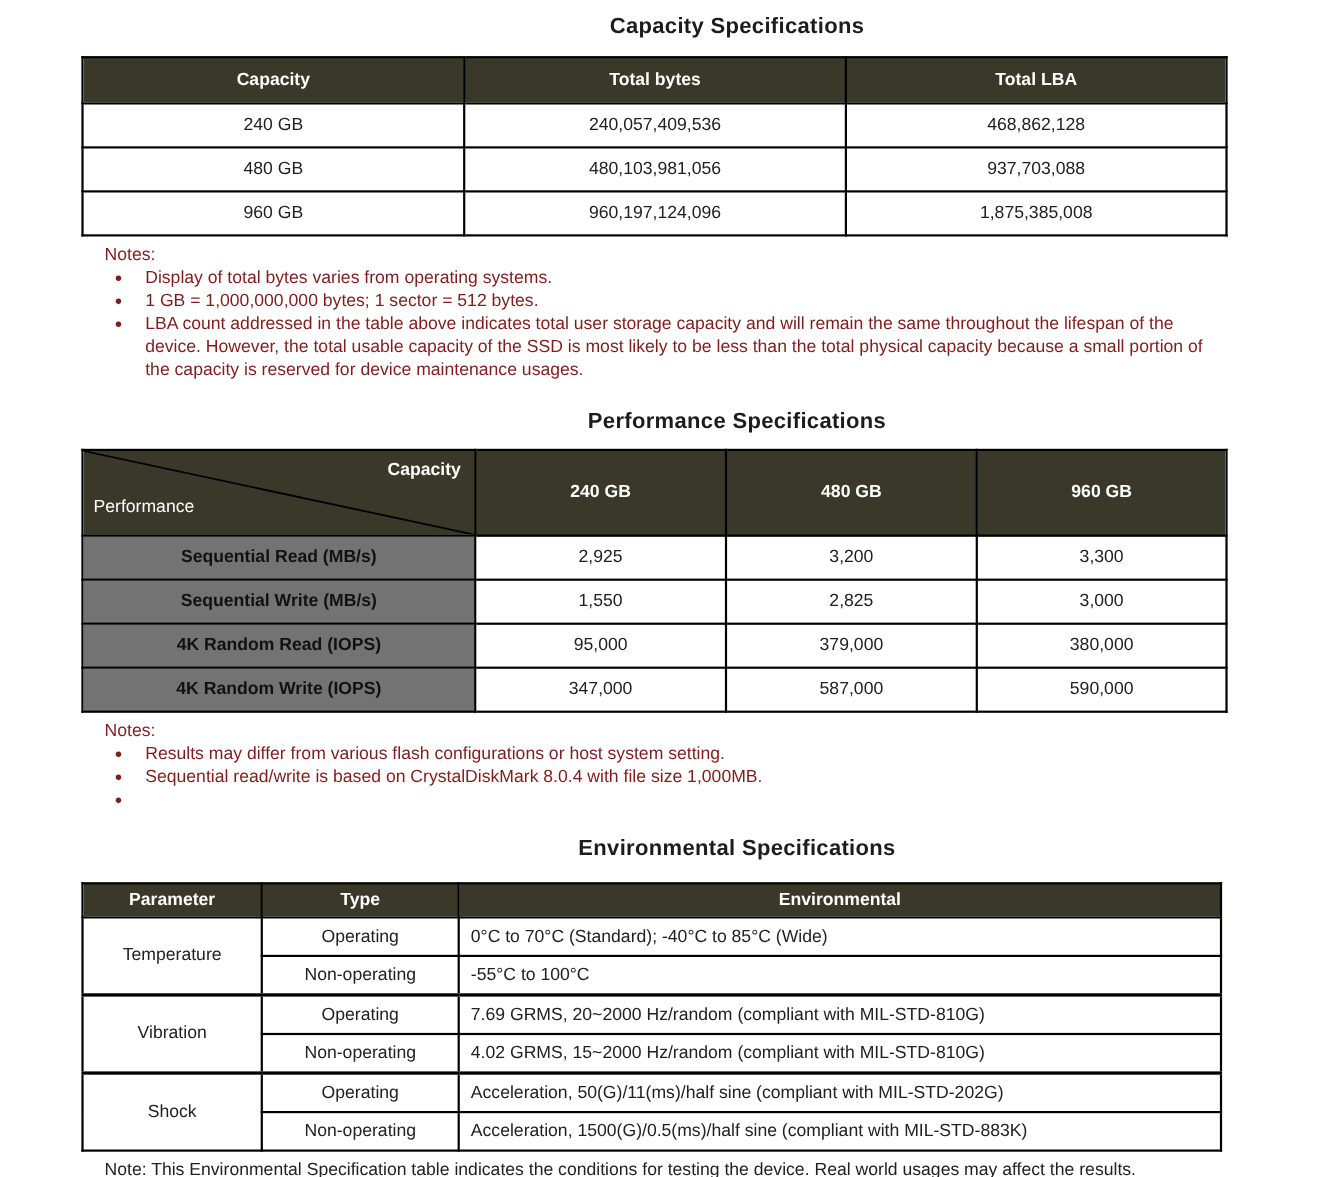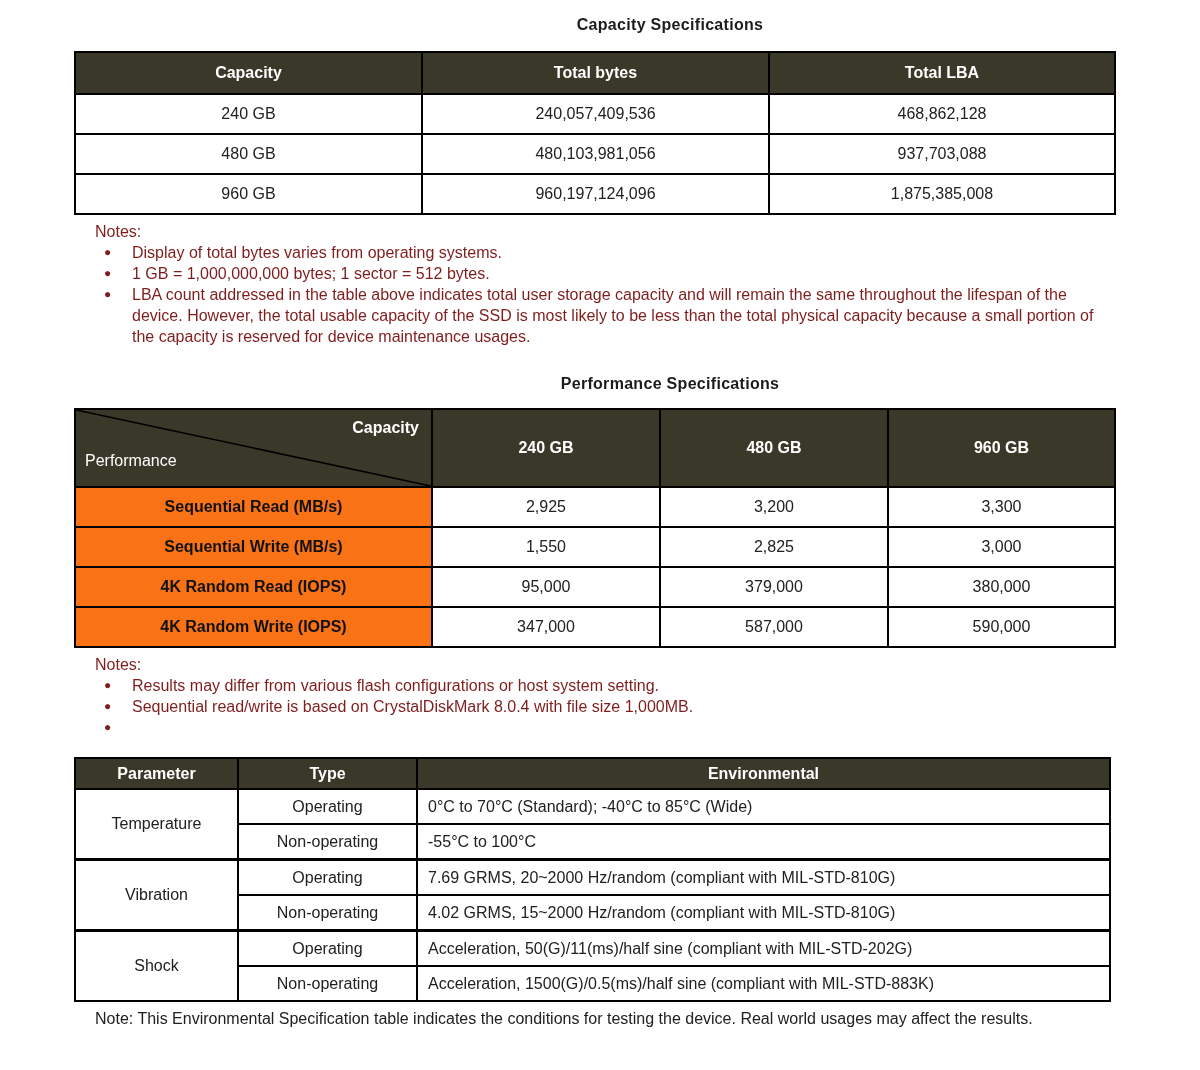--- a/index.html
+++ b/index.html
@@ -15,21 +15,21 @@
   .title-row {
     width: 1040px;
     margin-left: 95px;
     position: relative;
     left: 55px;
     text-align: center;
   }
   .sec-title {
     display: inline-block;
     margin: 0;
-    font-size: 16px;
+    font-size: 20px;
     line-height: 23px;
     font-weight: bold;
     color: #1c1c1c;
     letter-spacing: 0.3px;
   }
   .t1 { padding-top: 13px; }
   .t2 { margin-top: 25px; }
   .t3 { margin-top: 22px; }
 
   table { border-collapse: collapse; margin-left: 74px; table-layout: fixed; }
@@ -42,21 +42,21 @@
   }
 
   
   .cap-table { width: 1040px; margin-top: 15px; }
   .cap-table thead th { height: 38px; }
   .cap-table tbody td { height: 36px; text-align: center; }
 
   
   .perf-table { width: 1040px; margin-top: 13px; }
   .perf-table thead th { height: 74px; }
-  .perf-table tbody th { height: 36px; background: #f97316; color: #111111; font-weight: bold; text-align: center; }
+  .perf-table tbody th { height: 36px; background: #737373; color: #111111; font-weight: bold; text-align: center; }
   .perf-table tbody td { height: 36px; text-align: center; }
   .corner { position: relative; padding: 0; }
   .corner svg { position: absolute; left: 0; top: 0; width: 100%; height: 100%; display: block; }
   .corner .corner-top { position: absolute; top: 9px; right: 12px; font-weight: bold; }
   .corner .corner-bottom { position: absolute; bottom: 16px; left: 9px; font-weight: normal; }
 
   
   .env-table { width: 1035px; margin-top: 19px; }
   .env-table thead th { height: 27px; }
   .env-table tbody td { height: 31px; }
@@ -192,20 +192,23 @@
     </div>
     <div class="note-item">
       <span class="bullet">●</span>
       <span class="note-text">Sequential read/write is based on CrystalDiskMark 8.0.4 with file size 1,000MB.</span>
     </div>
     <div class="note-item">
       <span class="bullet">●</span>
     </div>
   </div>
 
+  <div class="title-row t3">
+    <h1 class="sec-title">Environmental Specifications</h1>
+  </div>
 
   <table class="env-table">
     <colgroup>
         <col style="width:163px">
         <col style="width:179px">
         <col style="width:693px">
       </colgroup>
     <thead>
       <tr>
         <th>Parameter</th>

